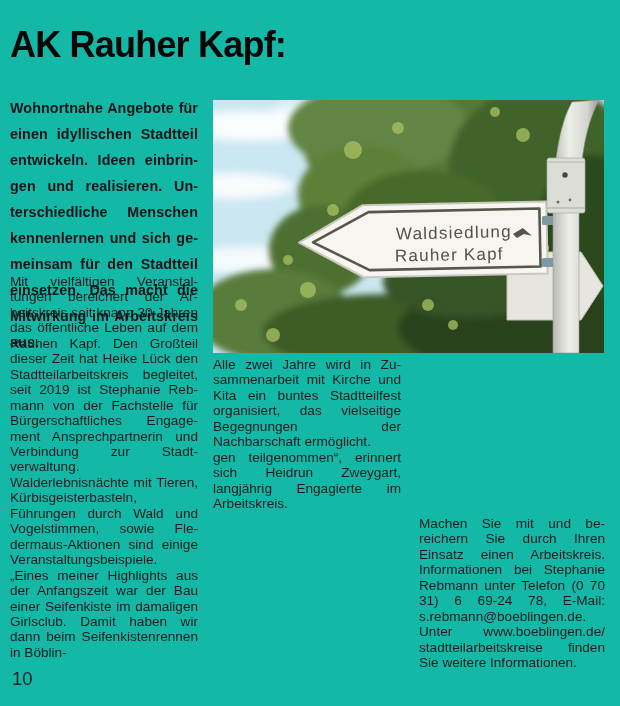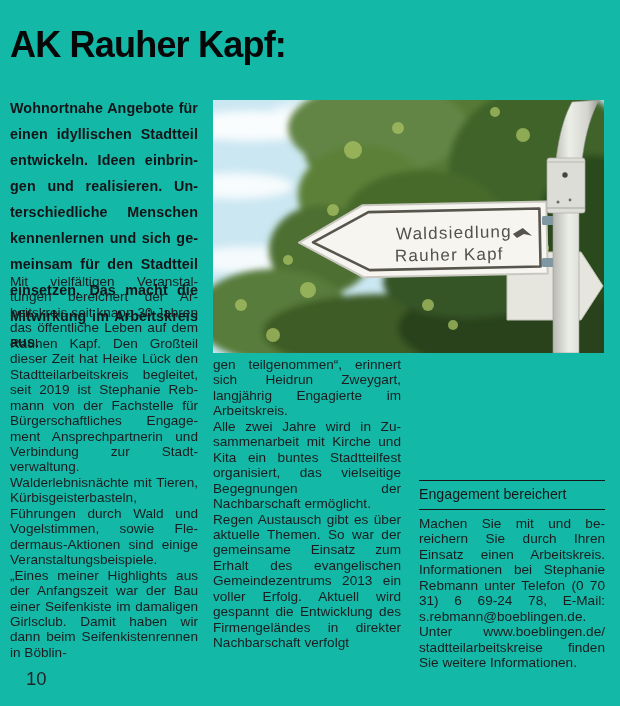--- a/index.html
+++ b/index.html
@@ -21,21 +21,21 @@
   }
   .col1body{left:10px;top:274px;width:188px;}
   .col2{left:213px;top:357px;width:188px;}
   .col3a{left:419px;top:357px;width:186px;}
   .engagement{
     position:absolute;left:419px;top:480px;width:186px;
     border-top:1.5px solid #161616;border-bottom:1.5px solid #161616;
     padding:5px 0 7px 0;font-size:14.2px;color:#17171a;
   }
   .col3b{left:419px;top:516px;width:186px;}
-  .pagenum{position:absolute;left:26px;top:668px;font-size:18.5px;color:#242428;}
+  .pagenum{position:absolute;left:12px;top:668px;font-size:18.5px;color:#242428;}
   .photo{
     position:absolute;left:213px;top:100px;width:391px;height:253px;overflow:hidden;
   }
   .photo svg{display:block;}
 </style>
 </head>
 <body>
 
 <div class="page">
 
@@ -131,29 +131,25 @@
         <line x1="334" y1="62" x2="372" y2="62" stroke="#b7b8b1" stroke-width="1"></line>
         <line x1="334" y1="108" x2="372" y2="108" stroke="#a6a7a0" stroke-width="1"></line>
         <circle cx="352" cy="75" r="2.7" fill="#45453f"></circle>
         <circle cx="345" cy="102" r="1.5" fill="#6b6b64"></circle>
         <circle cx="357" cy="100" r="1.4" fill="#6b6b64"></circle>
       </g>
     </svg>
   </div>
 
   <div class="txt col2 body-size">
+    <p>Alle zwei Jahre wird in Zu­sammenarbeit mit Kirche und Kita ein buntes Stadt­teilfest organisiert, das viel­seitige Begegnungen der Nachbarschaft ermöglicht.</p>
     <p>gen teilgenommen“, erin­nert sich Heidrun Zweygart, langjährig Engagierte im Arbeitskreis.</p>
-    <p>Alle zwei Jahre wird in Zu­sammenarbeit mit Kirche und Kita ein buntes Stadt­teilfest organisiert, das viel­seitige Begegnungen der Nachbarschaft ermöglicht.</p>
-    <p>Regen Austausch gibt es über aktuelle Themen. So war der gemeinsame Ein­satz zum Erhalt des evan­gelischen Gemeindezent­rums 2013 ein voller Erfolg. Aktuell wird gespannt die Entwicklung des Firmenge­ländes in direkter Nachbar­schaft verfolgt</p>
   </div>
 
 
-  <div class="engagement">
-    <span>Engagement bereichert</span>
-  </div>
 
   <div class="txt col3b body-size">
     <p>Machen Sie mit und be­reichern Sie durch Ihren Einsatz einen Arbeitskreis. Informationen bei Stepha­nie Rebmann unter Telefon (0 70 31) 6 69-24 78, E-Mail: s.rebmann@boeblingen.de. Unter www.boeblingen.de/​stadtteilarbeitskreise finden Sie weitere Informationen.</p>
   </div>
 
   <div class="pagenum">10</div>
 
 </div>
 
 </body></html>

